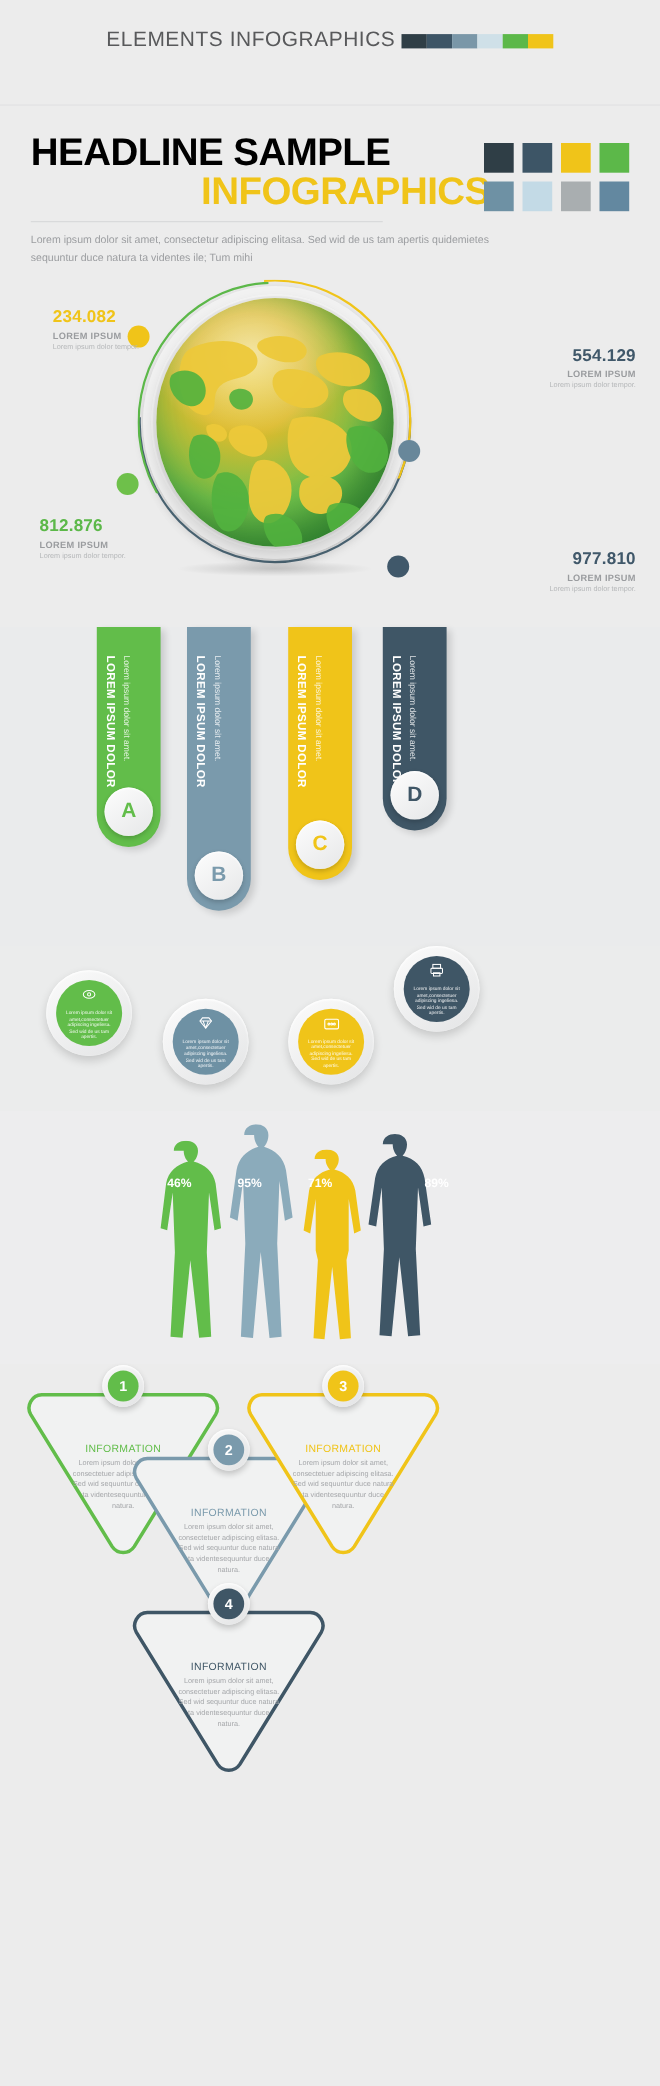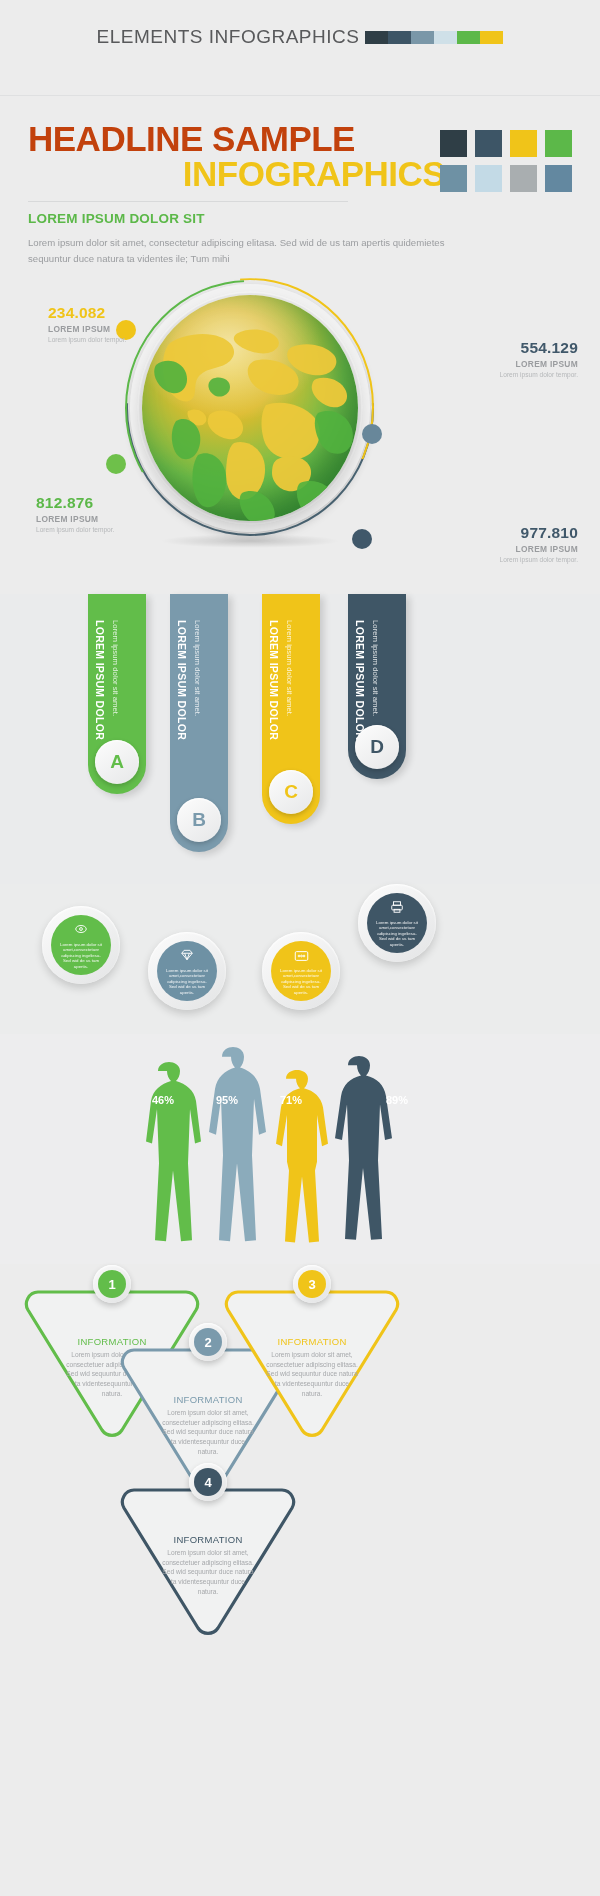--- a/index.html
+++ b/index.html
@@ -185,24 +185,23 @@
           <i style="background: rgb(207, 224, 232);"></i>
           <i style="background: rgb(92, 184, 73);"></i>
           <i style="background: rgb(240, 196, 25);"></i>
         </div>
     </div>
   </div>
   <div class="topbar-rule"></div>
 </div>
 
 <div class="headline-block">
-  <div class="headline-1" style="color: #c2410c;">HEADLINE SAMPLE</div>
+  <div class="headline-1" style="color: #000000;">HEADLINE SAMPLE</div>
   <div class="headline-2" style="color: rgb(240, 196, 25);">INFOGRAPHICS</div>
   <div class="headline-rule"></div>
-  <div class="headline-sub" style="color: rgb(92, 184, 73);">LOREM IPSUM DOLOR SIT</div>
   <div class="headline-para">Lorem ipsum dolor sit amet, consectetur adipiscing elitasa. Sed wid de us tam apertis quidemietes sequuntur duce natura ta videntes ile; Tum mihi</div>
   <div class="swatch-grid" id="sgrid">
       <i style="background: rgb(47, 62, 70);"></i>
       <i style="background: rgb(61, 85, 102);"></i>
       <i style="background: rgb(240, 196, 25);"></i>
       <i style="background: rgb(92, 184, 73);"></i>
       <i style="background: rgb(110, 145, 164);"></i>
       <i style="background: rgb(195, 218, 230);"></i>
       <i style="background: rgb(169, 174, 176);"></i>
       <i style="background: rgb(99, 136, 160);"></i>

